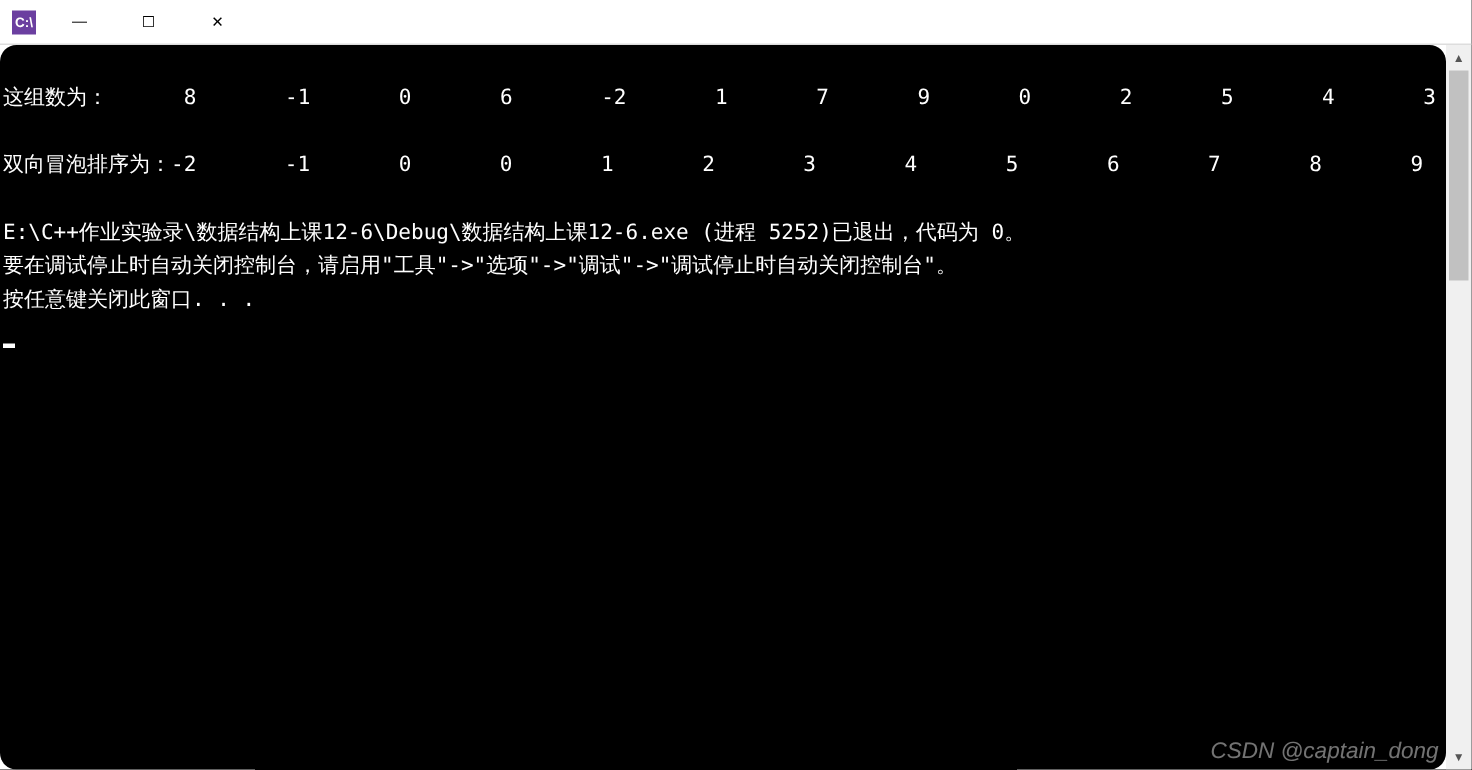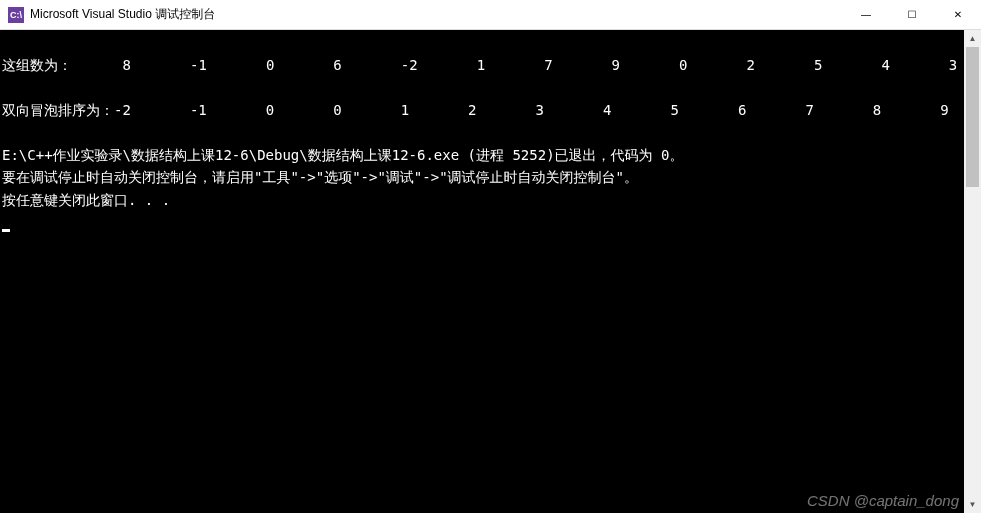--- a/index.html
+++ b/index.html
@@ -3,36 +3,35 @@
   <meta charset="utf-8">
   <style>
     * { margin: 0; padding: 0; box-sizing: border-box; }
     body { width: 981px; height: 513px; background: #fff; font-family: "Segoe UI", Tahoma, sans-serif; overflow: hidden; position: relative; }
     .titlebar { height: 30px; background: #fff; display: flex; align-items: center; border-bottom: 1px solid #ddd; }
     .titlebar-icon { width: 16px; height: 16px; margin: 0 6px 0 8px; background: #6b3fa0; display: flex; align-items: center; justify-content: center; color: #fff; font-size: 9px; font-weight: bold; }
     .titlebar-title { font-size: 12px; color: #000; flex: 1; }
     .win-controls { display: flex; height: 100%; }
     .win-btn { width: 46px; height: 100%; display: flex; align-items: center; justify-content: center; cursor: pointer; font-family: "Segoe UI Symbol", sans-serif; font-size: 10px; }
     .console-wrap { position: relative; height: calc(100% - 30px); display: flex; }
-    .console { flex: 1; background: #000; color: #fff; font-family: "NSimSun", "SimSun", Consolas, monospace; font-size: 14px; line-height: 1.6; padding: 2px 0 0 2px; white-space: pre; overflow: hidden; }
+    .console { flex: 1; background: #000; color: #fff; font-family: "NSimSun", "SimSun", Consolas, monospace; font-size: 14px; line-height: 1.6; padding: 2px 0 0 2px; white-space: pre; overflow: hidden; border-radius: 11px; }
     .scrollbar { width: 17px; background: #f0f0f0; position: relative; }
     .scroll-thumb { position: absolute; top: 17px; left: 2px; right: 2px; height: 140px; background: #c1c1c1; }
     .scroll-arrow { position: absolute; left: 0; right: 0; height: 17px; display: flex; align-items: center; justify-content: center; font-size: 8px; color: #555; }
     .scroll-arrow.up { top: 0; }
     .scroll-arrow.down { bottom: 0; }
     .cursor { display: inline-block; width: 8px; height: 3px; background: #fff; vertical-align: bottom; margin-bottom: 2px; }
     .row { white-space: pre; }
     .watermark { position: absolute; right: 22px; bottom: 4px; color: rgba(255,255,255,0.45); font-size: 15px; font-family: Arial, sans-serif; font-style: italic; pointer-events: none; margin-top: 40px; }
   </style>
 </head>
 <body>
 
 <div class="titlebar">
   <div class="titlebar-icon">C:\</div>
-  <div class="titlebar-title">Microsoft Visual Studio 调试控制台</div>
   <div class="win-controls">
     <div class="win-btn">—</div>
     <div class="win-btn">☐</div>
     <div class="win-btn close">✕</div>
   </div>
 </div>
 
 <div class="console-wrap">
   <div class="console">
 <span class="row"><span>这组数为：</span>      <span>8</span>       <span>-1</span>       <span>0</span>       <span>6</span>       <span>-2</span>       <span>1</span>       <span>7</span>       <span>9</span>       <span>0</span>       <span>2</span>       <span>5</span>       <span>4</span>       <span>3</span></span>

